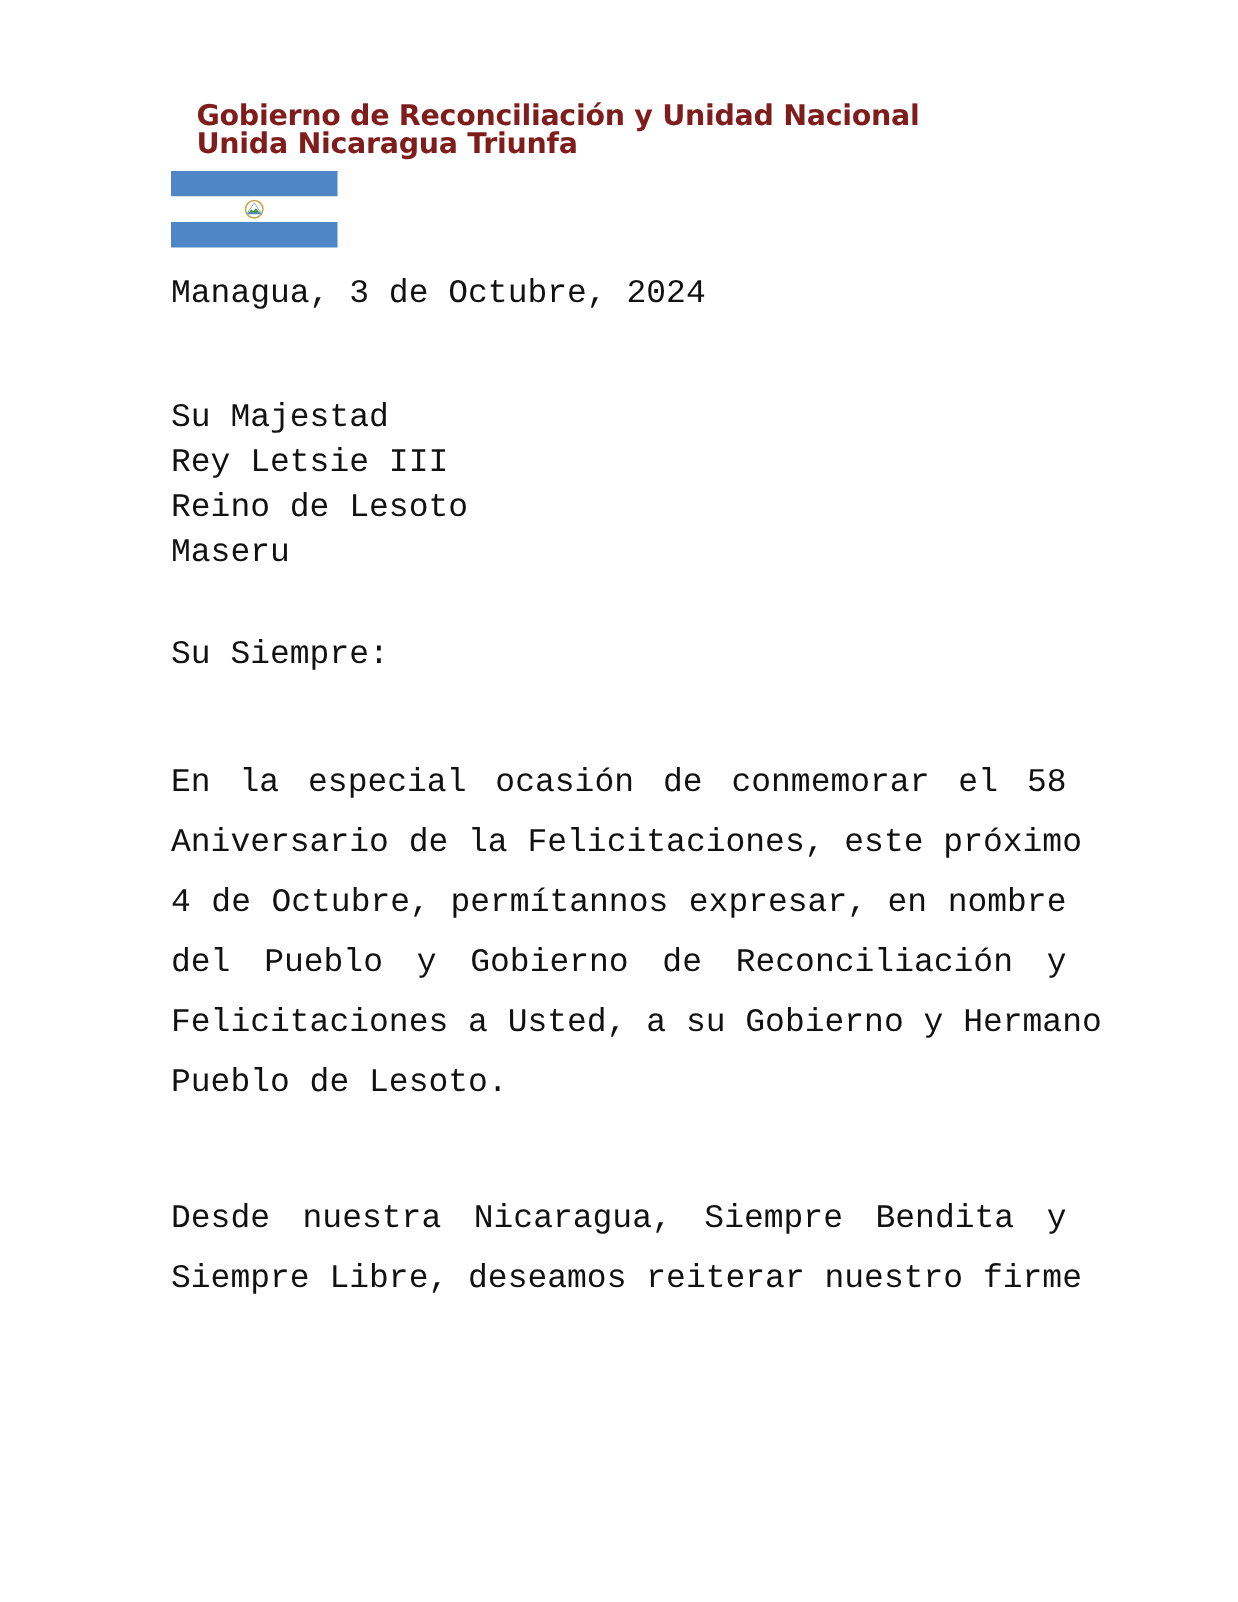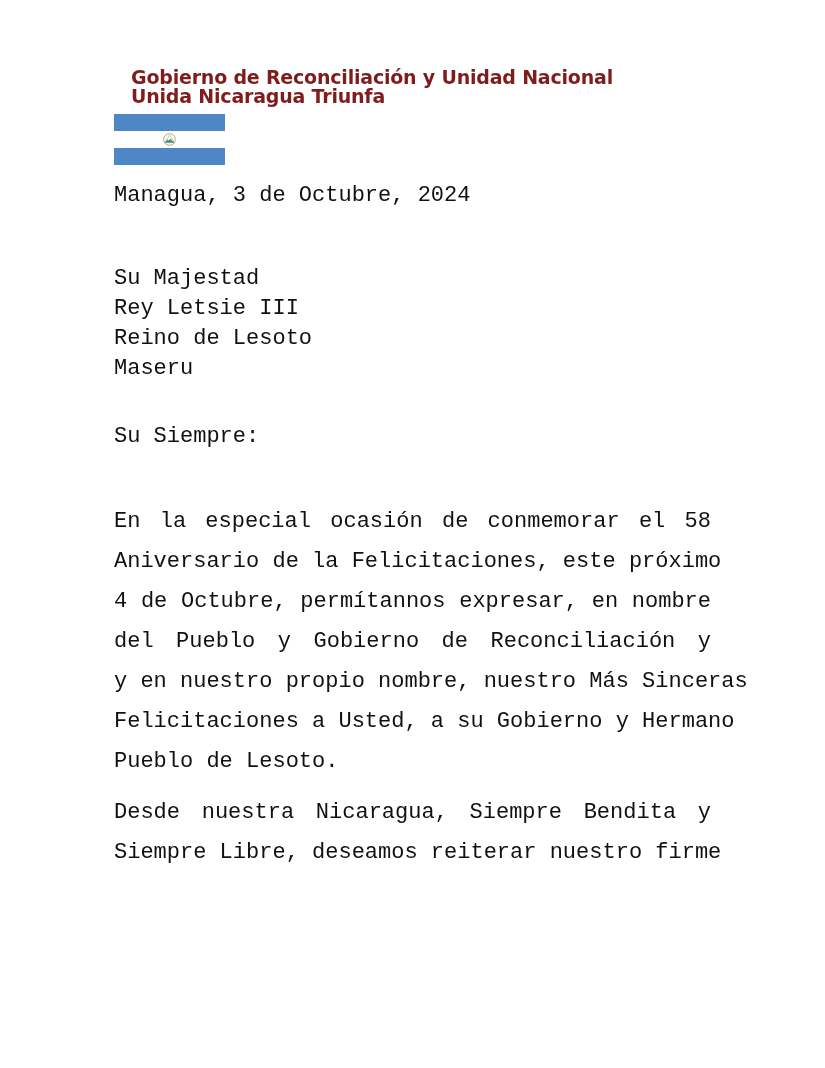--- a/index.html
+++ b/index.html
@@ -51,21 +51,20 @@
   <div>Maseru</div>
 </div>
 
 <div class="salutation mono">Su Siempre:</div>
 
 <div class="para p1 mono">
   <span class="line">En la especial ocasión de conmemorar el 58</span>
   <span class="line">Aniversario de la Felicitaciones, este próximo</span>
   <span class="line">4 de Octubre, permítannos expresar, en nombre</span>
   <span class="line">del Pueblo y Gobierno de Reconciliación y</span>
-  <span class="line">y en nuestro propio nombre, nuestro Más Sinceras</span>
   <span class="line">Felicitaciones a Usted, a su Gobierno y Hermano</span>
   <span class="line last">Pueblo de Lesoto.</span>
 </div>
 
 <div class="para p2 mono">
   <span class="line">Desde nuestra Nicaragua, Siempre Bendita y</span>
   <span class="line">Siempre Libre, deseamos reiterar nuestro firme</span>
 </div>
 
 </body></html>

